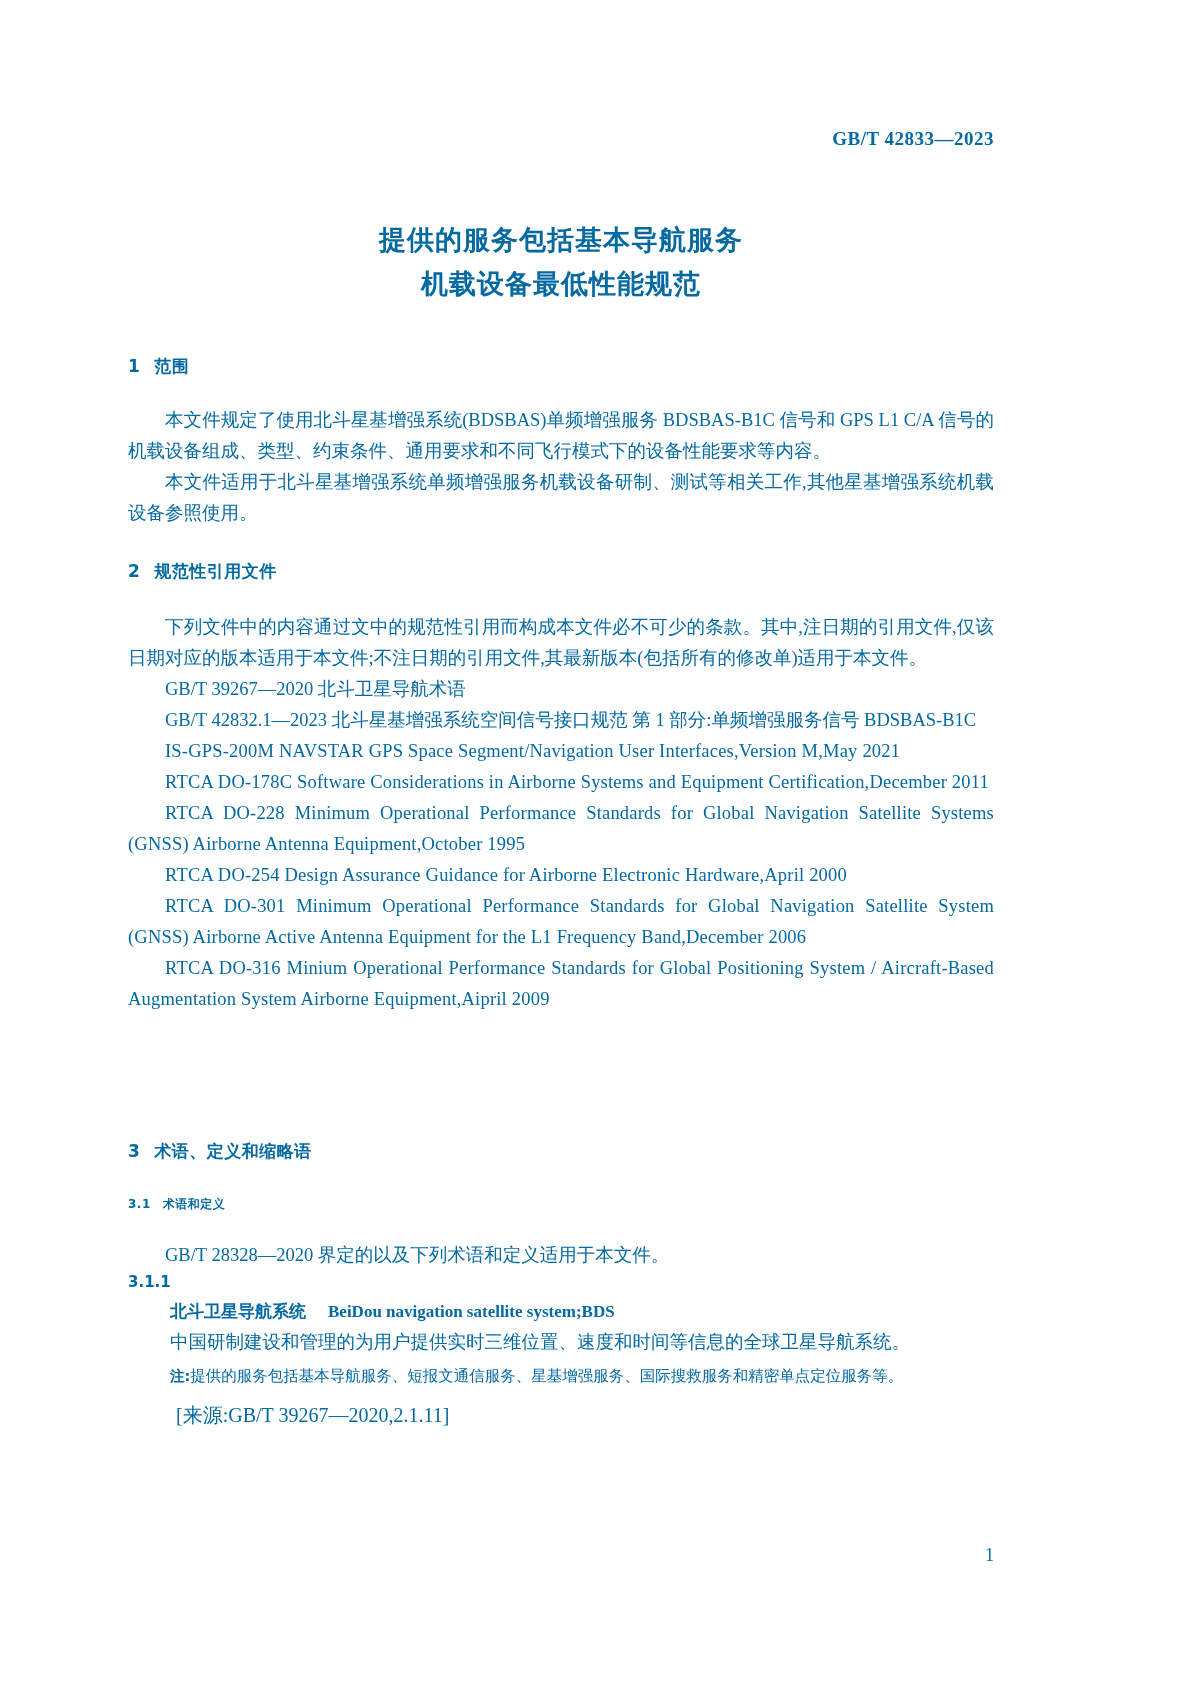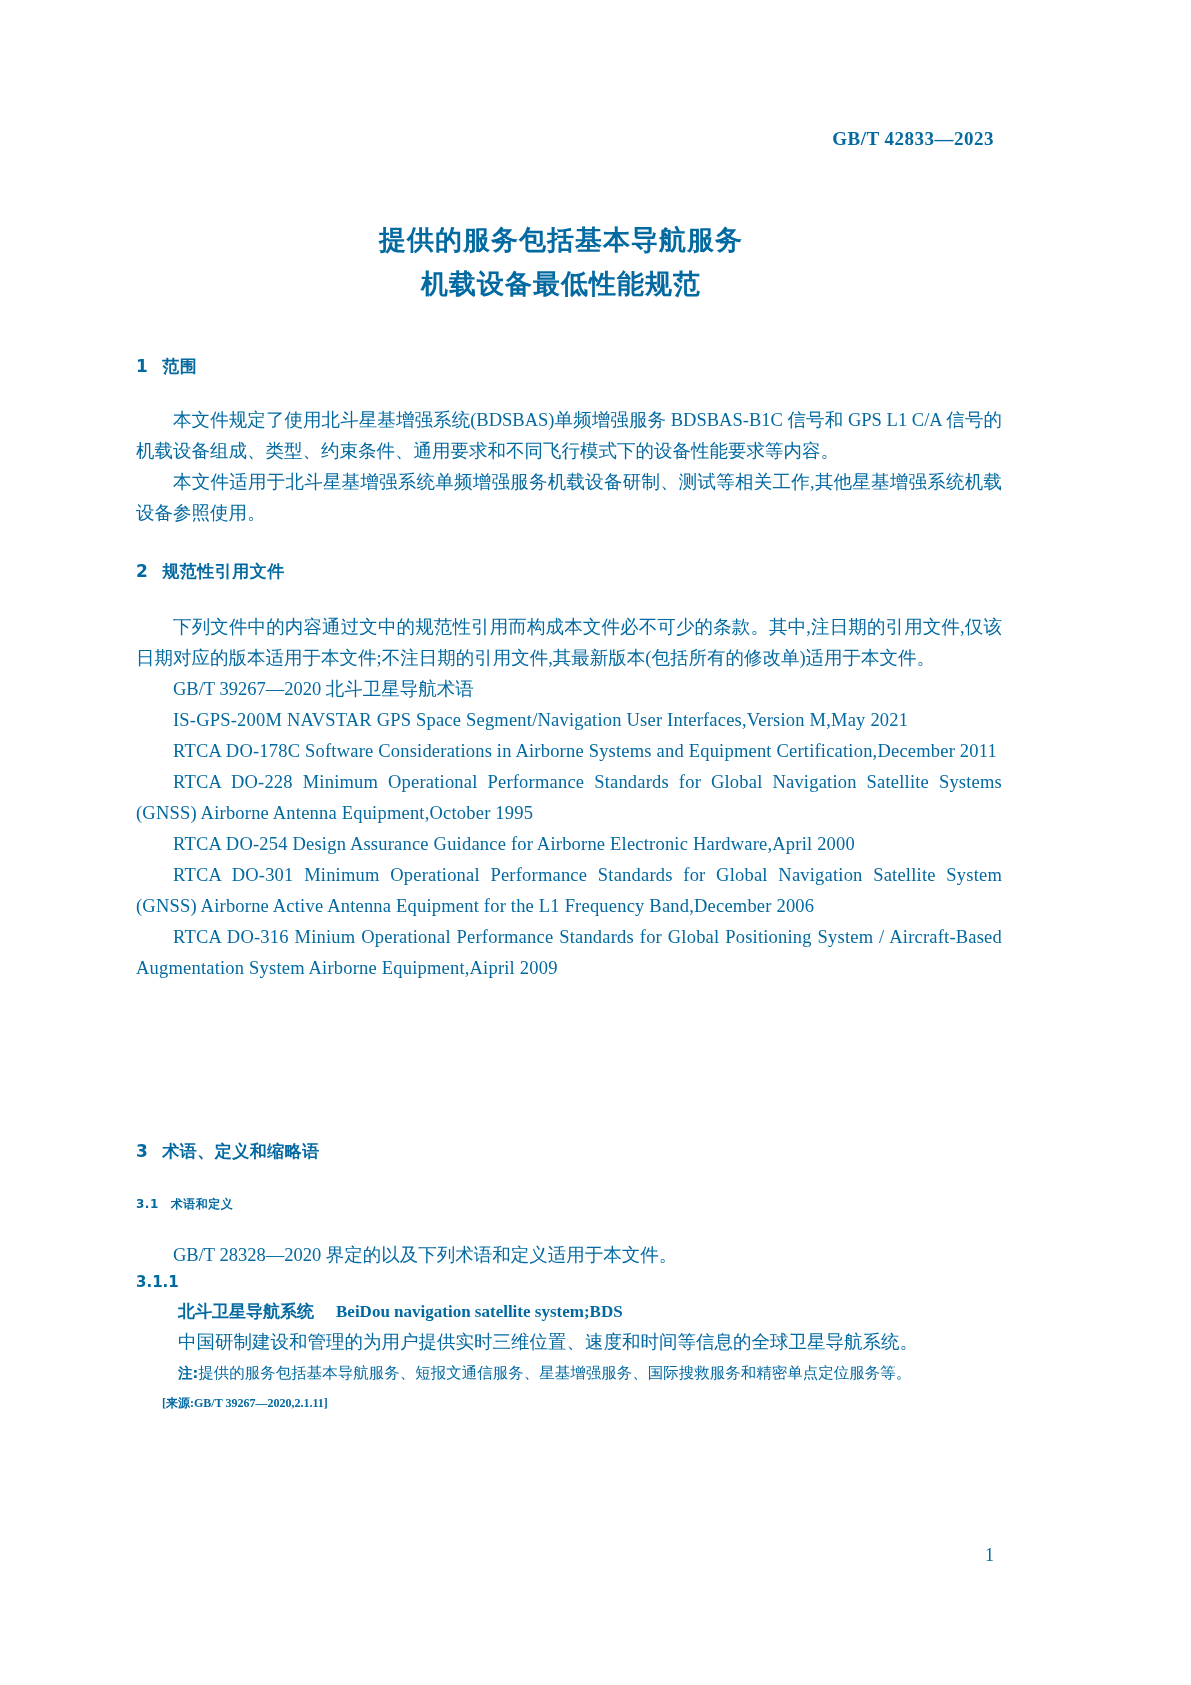--- a/index.html
+++ b/index.html
@@ -99,39 +99,38 @@
   }
   .term-en {
     font-family: "Liberation Serif", "DejaVu Serif", serif;
     font-weight: bold;
     font-size: 17px;
     margin-left: 22px;
   }
   .note {
     font-family: "Liberation Serif", "DejaVu Serif", serif;
     font-size: 15.5px;
-    line-height: 26px;
+    line-height: 32px;
     margin: 0;
   }
   .note .lbl {
     font-family: "DejaVu Sans", "Liberation Sans", sans-serif;
     font-weight: bold;
     font-size: 14.5px;
   }
   .source {
     font-family: "Liberation Serif", "DejaVu Serif", serif;
-    font-size: 12px;
+    font-size: 20px;
     line-height: 30px;
-    margin: 2px;
+    margin: 8px;
     text-indent: 2em;
-    font-weight: bold;
-  }
-
-  
-  .blk { position: absolute; left: 136px; width: 866px; }
+  }
+
+  
+  .blk { position: absolute; left: 128px; width: 866px; }
 
   .page-number {
     position: absolute;
     left: 128px;
     width: 866px;
     top: 1545px;
     text-align: right;
     font-family: "Liberation Serif", "DejaVu Serif", serif;
     font-size: 18px;
   }
@@ -161,20 +160,21 @@
 
   <div class="blk" style="top:560px;">
     <div class="h1">
       <span class="num">2</span><span>规范性引用文件</span>
     </div>
   </div>
 
   <div class="blk" style="top:612px;">
     <p class="para indent">下列文件中的内容通过文中的规范性引用而构成本文件必不可少的条款。其中,注日期的引用文件,仅该日期对应的版本适用于本文件;不注日期的引用文件,其最新版本(包括所有的修改单)适用于本文件。</p>
     <p class="ref-line">GB/T 39267—2020    北斗卫星导航术语</p>
+    <p class="ref-line">GB/T 42832.1—2023    北斗星基增强系统空间信号接口规范    第 1 部分:单频增强服务信号 BDSBAS-B1C</p>
     <p class="ref-line en">IS-GPS-200M    NAVSTAR GPS Space Segment/Navigation User Interfaces,Version M,May 2021</p>
     <p class="ref-line en">RTCA DO-178C    Software Considerations in Airborne Systems and Equipment Certification,December 2011</p>
     <p class="ref-line en">RTCA DO-228    Minimum Operational Performance Standards for Global Navigation Satellite Systems (GNSS) Airborne Antenna Equipment,October 1995</p>
     <p class="ref-line en">RTCA DO-254    Design Assurance Guidance for Airborne Electronic Hardware,April 2000</p>
     <p class="ref-line en">RTCA DO-301    Minimum Operational Performance Standards for Global Navigation Satellite System (GNSS) Airborne Active Antenna Equipment for the L1 Frequency Band,December 2006</p>
     <p class="ref-line en">RTCA DO-316    Minium Operational Performance Standards for Global Positioning System / Aircraft-Based Augmentation System Airborne Equipment,Aipril 2009</p>
   </div>
 
   <div class="blk" style="top:1140px;">
     <div class="h1">

